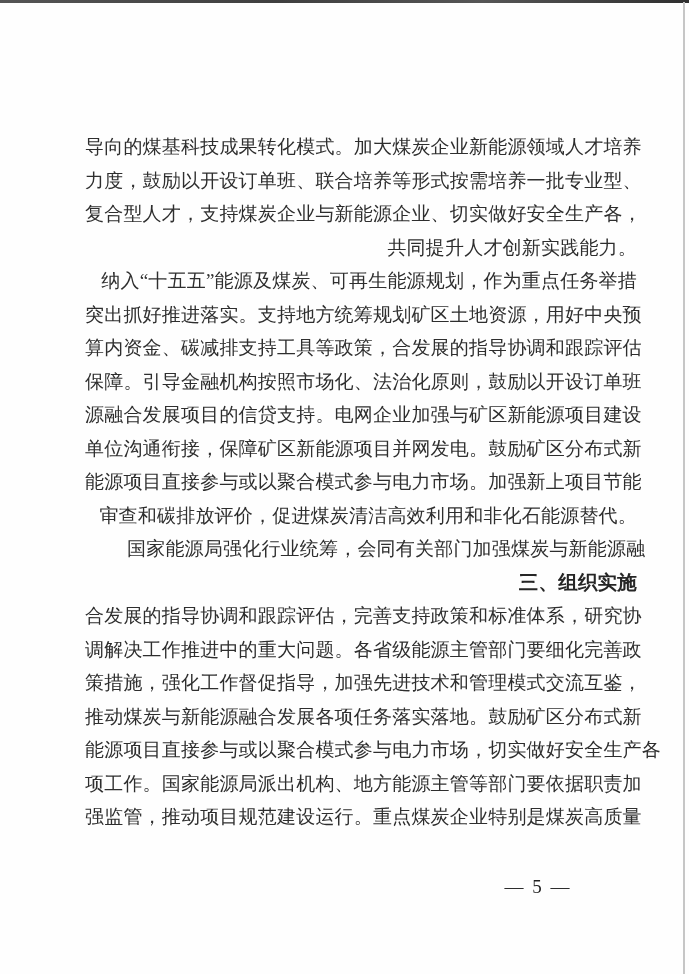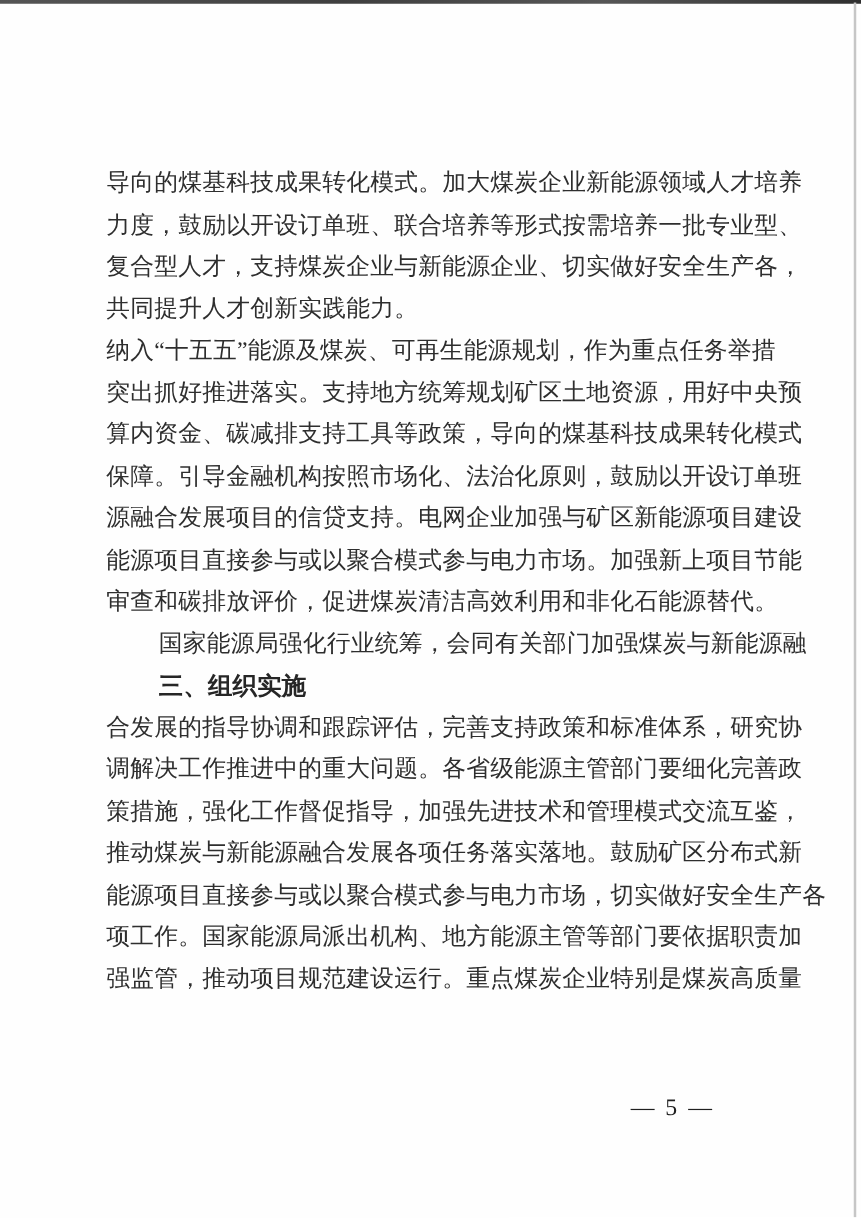--- a/index.html
+++ b/index.html
@@ -35,20 +35,21 @@
     top: 130px;
     width: 552px;
   }
   .line {
     height: 33.5px;
     line-height: 33.5px;
     font-size: 19px;
     color: #2e2e2e;
     white-space: nowrap;
     letter-spacing: 0.2px;
+    text-align: right;
   }
   .line.indent {
     text-indent: 42px;
   }
   .line.heading {
     font-family: "DejaVu Sans", "Liberation Sans", sans-serif;
     font-weight: bold;
     color: #262626;
     font-size: 19.5px;
   }
@@ -72,23 +73,24 @@
   <div class="top-edge"></div>
   <div class="right-edge"></div>
 
   <div class="text-block">
     <div class="line">导向的煤基科技成果转化模式。加大煤炭企业新能源领域人才培养</div>
     <div class="line">力度，鼓励以开设订单班、联合培养等形式按需培养一批专业型、</div>
     <div class="line">复合型人才，支持煤炭企业与新能源企业、切实做好安全生产各，</div>
     <div class="line">共同提升人才创新实践能力。</div>
     <div class="line">纳入“十五五”能源及煤炭、可再生能源规划，作为重点任务举措</div>
     <div class="line">突出抓好推进落实。支持地方统筹规划矿区土地资源，用好中央预</div>
-    <div class="line">算内资金、碳减排支持工具等政策，导向的煤基科技成果转化模式</div>
+    <div class="line">算内资金、碳减排支持工具等政策，合发展的指导协调和跟踪评估</div>
     <div class="line">保障。引导金融机构按照市场化、法治化原则，鼓励以开设订单班</div>
     <div class="line">源融合发展项目的信贷支持。电网企业加强与矿区新能源项目建设</div>
+    <div class="line">单位沟通衔接，保障矿区新能源项目并网发电。鼓励矿区分布式新</div>
     <div class="line">能源项目直接参与或以聚合模式参与电力市场。加强新上项目节能</div>
     <div class="line">审查和碳排放评价，促进煤炭清洁高效利用和非化石能源替代。</div>
     <div class="line indent">国家能源局强化行业统筹，会同有关部门加强煤炭与新能源融</div>
     <div class="line indent heading">三、组织实施</div>
     <div class="line">合发展的指导协调和跟踪评估，完善支持政策和标准体系，研究协</div>
     <div class="line">调解决工作推进中的重大问题。各省级能源主管部门要细化完善政</div>
     <div class="line">策措施，强化工作督促指导，加强先进技术和管理模式交流互鉴，</div>
     <div class="line">推动煤炭与新能源融合发展各项任务落实落地。鼓励矿区分布式新</div>
     <div class="line">能源项目直接参与或以聚合模式参与电力市场，切实做好安全生产各</div>
     <div class="line">项工作。国家能源局派出机构、地方能源主管等部门要依据职责加</div>

